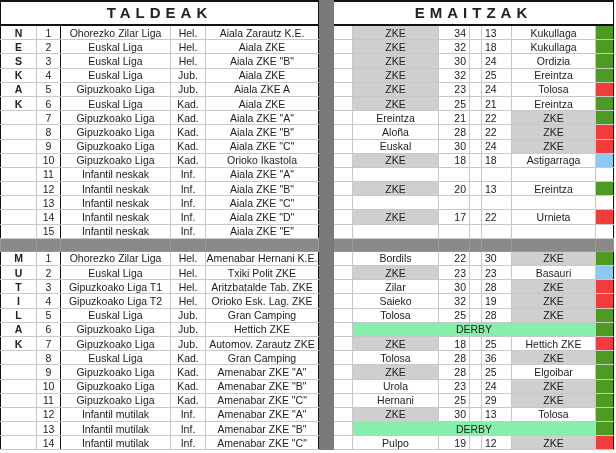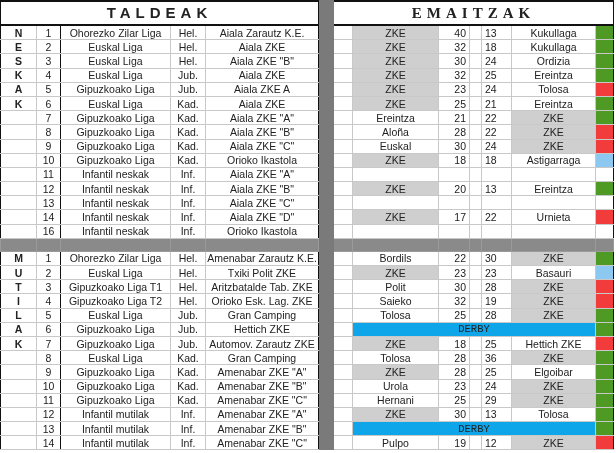--- a/index.html
+++ b/index.html
@@ -10,27 +10,27 @@
   .hdr td { height: 22px; font-size: 15px; font-weight: bold; letter-spacing: 5px; border-top: 2px solid #111; border-bottom: 2px solid #111; }
   .sep { background: #7a7a7a !important; border-color: #7a7a7a !important; }
   .gap td { height: 12px; background: #8a8a8a; border-color: #9a9a9a; }
   .letter { font-weight: bold; }
   .c-num { border-right: 1px solid #111 !important; }
   .c-letter { border-left: 1px solid #111 !important; }
   .c-team { border-right: 1px solid #111 !important; }
   .ours { background: #cfcfcf; margin-left: 35px; }
   .sh { text-align: right !important; padding-right: 3px !important; }
   .sa { text-align: left !important; padding-left: 3px !important; }
-  .derby { background: #0ea5e9; font-family: Liberation Mono, monospace; }
+  .derby { background: #86efac; }
   .thick-top td { border-top: 1.5px solid #333; }
   .res-win { background: #4f9a25; }
   .res-loss { background: #f23b3b; }
   .res-draw { background: #8cc8f0; }
   .res-none { background: #ffffff; }
-  .last-col { border-right: 1px solid #111 !important; font-family: Liberation Serif, serif; }
+  .last-col { border-right: 1px solid #111 !important; }
 </style>
 </head>
 <body>
 
 <div class="sheet">
   <table class="grid" id="grid">
     <colgroup>
       <col style="width:36px">
         <col style="width:24px">
         <col style="width:110px">
@@ -53,21 +53,21 @@
       </tr>
     <tr>
           <td class="letter c-letter">N</td>
           <td class="c-num">1</td>
           <td>Ohorezko Zilar Liga</td>
           <td>Hel.</td>
           <td class="c-team">Aiala Zarautz K.E.</td>
           <td class="sep"></td>
           <td></td>
           <td class="ours">ZKE</td>
-          <td class="sh">40</td>
+          <td class="sh">34</td>
           <td></td>
           <td class="sa">13</td>
           <td class="">Kukullaga</td>
           <td class="last-col res-win"></td>
         </tr>
         <tr>
           <td class="letter c-letter">E</td>
           <td class="c-num">2</td>
           <td>Euskal Liga</td>
           <td>Hel.</td>
@@ -256,24 +256,24 @@
           <td></td>
           <td class="ours">ZKE</td>
           <td class="sh">17</td>
           <td></td>
           <td class="sa">22</td>
           <td class="">Urnieta</td>
           <td class="last-col res-loss"></td>
         </tr>
         <tr>
           <td class="letter c-letter"></td>
-          <td class="c-num">16</td>
+          <td class="c-num">15</td>
           <td>Infantil neskak</td>
           <td>Inf.</td>
-          <td class="c-team">Orioko Ikastola</td>
+          <td class="c-team">Aiala ZKE "E"</td>
           <td class="sep"></td>
           <td></td>
           <td class=""></td>
           <td class="sh"></td>
           <td></td>
           <td class="sa"></td>
           <td class=""></td>
           <td class="last-col res-none"></td>
         </tr>
         <tr class="gap">
@@ -289,21 +289,21 @@
           <td></td>
           <td></td>
           <td></td>
           <td></td>
         </tr>
         <tr class="thick-top">
           <td class="letter c-letter">M</td>
           <td class="c-num">1</td>
           <td>Ohorezko Zilar Liga</td>
           <td>Hel.</td>
-          <td class="c-team">Amenabar Zarautz K.E.</td>
+          <td class="c-team">Amenabar Hernani K.E.</td>
           <td class="sep"></td>
           <td></td>
           <td class="">Bordils</td>
           <td class="sh">22</td>
           <td></td>
           <td class="sa">30</td>
           <td class="ours">ZKE</td>
           <td class="last-col res-win"></td>
         </tr>
         <tr>
@@ -322,21 +322,21 @@
           <td class="last-col res-draw"></td>
         </tr>
         <tr>
           <td class="letter c-letter">T</td>
           <td class="c-num">3</td>
           <td>Gipuzkoako Liga T1</td>
           <td>Hel.</td>
           <td class="c-team">Aritzbatalde Tab. ZKE</td>
           <td class="sep"></td>
           <td></td>
-          <td class="">Polit</td>
+          <td class="">Zilar</td>
           <td class="sh">30</td>
           <td></td>
           <td class="sa">28</td>
           <td class="ours">ZKE</td>
           <td class="last-col res-loss"></td>
         </tr>
         <tr>
           <td class="letter c-letter">I</td>
           <td class="c-num">4</td>
           <td>Gipuzkoako Liga T2</td>

